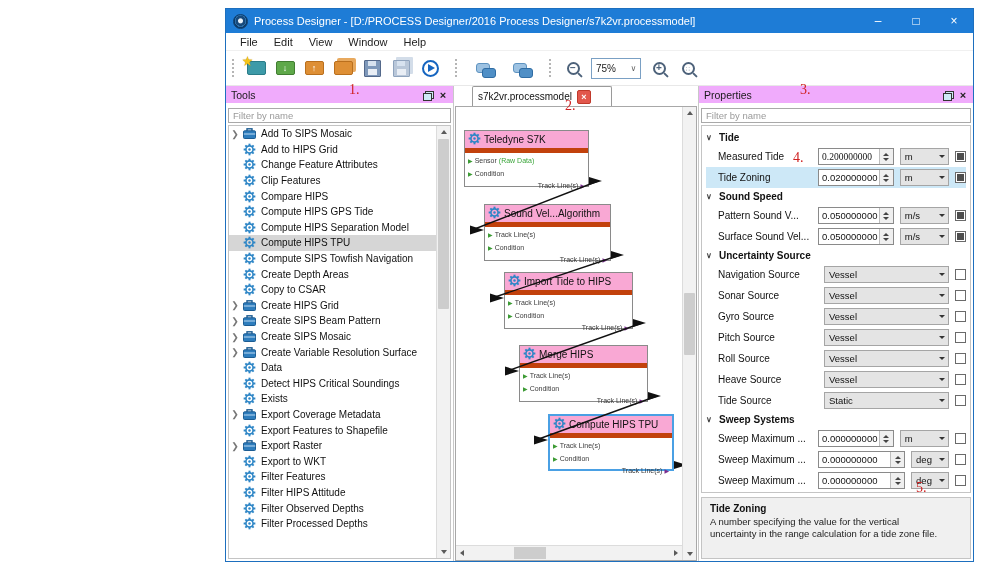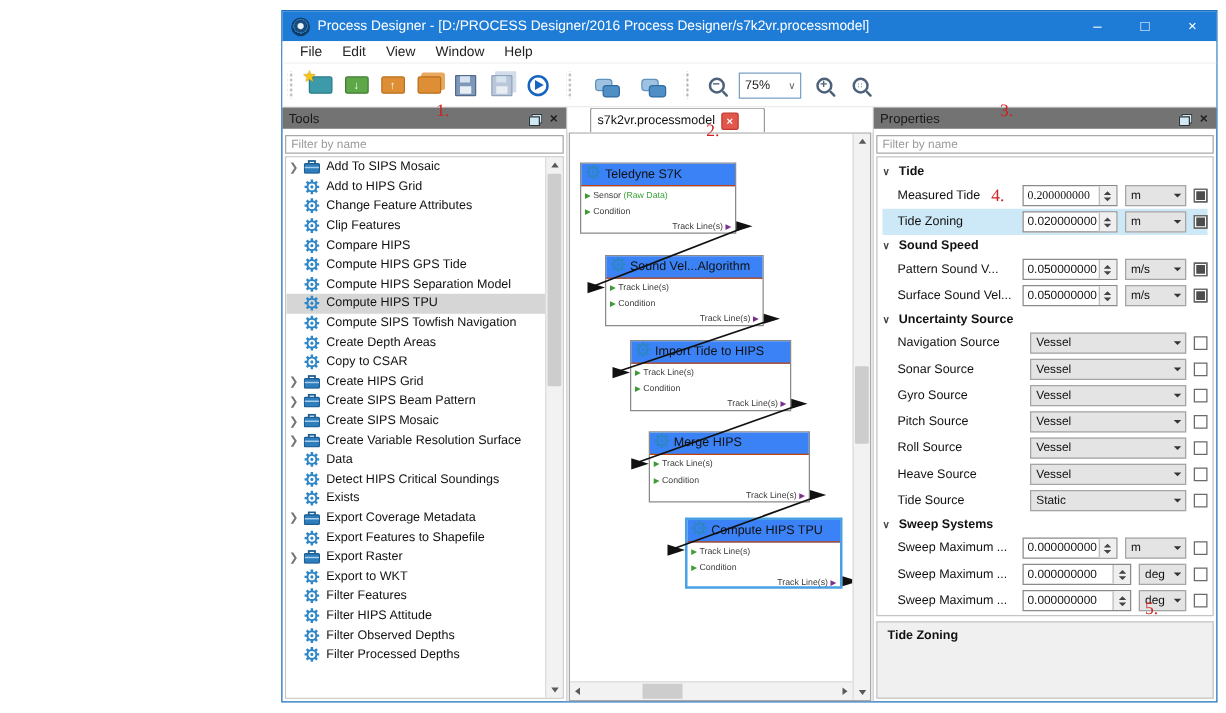--- a/index.html
+++ b/index.html
@@ -55,21 +55,21 @@
   .zoom-combo{width:48px;height:19px;border:1px solid #7aa0c4;background:#fff;display:flex;
        align-items:center;font-size:10px;color:#222;}
   .zoom-combo .zval{flex:1;padding-left:4px;}
   .zoom-combo .zarrow{width:13px;color:#666;font-size:8px;text-align:center;}
   
   .main{flex:1;display:flex;min-height:0;}
   .panel{display:flex;flex-direction:column;min-width:0;box-sizing:border-box;}
   .tools{width:228px;flex:none;border-right:1px solid #c8c8c8;}
   .canvas-panel{width:244px;flex:none;display:flex;flex-direction:column;border-right:1px solid #c8c8c8;}
   .props{flex:1;}
-  .panel-header{height:17px;background:#737373;display:flex;align-items:center;padding:0 3px 0 5px;flex:none;}
+  .panel-header{height:17px;background:#f0abfc;display:flex;align-items:center;padding:0 3px 0 5px;flex:none;}
   .panel-title{font-size:10.5px;color:#1a1a1a;flex:1;}
   .hdr-ic{width:14px;height:13px;display:flex;align-items:center;justify-content:center;}
   .float-ic{width:7px;height:6px;border:1px solid #333;background:#cfeaf6;position:relative;}
   .float-ic::before{content:"";position:absolute;left:-3px;bottom:-3px;width:7px;height:6px;
         border:1px solid #333;background:#cfeaf6;}
   .close-x{font-size:11px;color:#222;font-weight:bold;line-height:10px;}
   .filter-row{padding:2px 2px;flex:none;}
   .filter-input{width:100%;height:15px;border:1px solid #a9a9a9;font-size:9.5px;padding:0 4px;
         box-sizing:border-box;color:#333;font-family:"Liberation Sans",sans-serif;}
   .filter-input::placeholder{color:#9a9a9a;}
@@ -96,21 +96,21 @@
        color:#fff;font-size:9px;font-weight:bold;display:flex;align-items:center;justify-content:center;line-height:10px;}
   .canvas-wrap{flex:1;display:flex;min-height:0;border:1px solid #a8a8a8;margin:0 1px;box-sizing:border-box;}
   .canvas-col{flex:1;display:flex;flex-direction:column;min-width:0;}
   .canvas-view{flex:1;position:relative;background:#fff;overflow:hidden;}
   .hscroll{height:14px;background:#f2f2f2;border-top:1px solid #dcdcdc;position:relative;flex:none;}
   .hscroll .thumb{position:absolute;top:1px;bottom:1px;background:#cdcdcd;}
   .harr{position:absolute;top:0;bottom:0;width:12px;display:flex;align-items:center;justify-content:center;}
   
   .node{position:absolute;background:#fff;border:1px solid #8a8a8a;box-sizing:border-box;height:57px;}
   .node.selected{border:2px solid #4aa0e4;}
-  .node-header{height:17px;border-bottom:1px solid #c2410c;background:#3b82f6;display:flex;
+  .node-header{height:17px;border-bottom:5px solid #c2410c;background:#f9a8d4;display:flex;
        align-items:center;padding-left:3px;gap:3px;}
   .node-title{font-size:10px;color:#111;white-space:nowrap;}
   .node-body{position:relative;height:38px;}
   .port{position:absolute;display:flex;align-items:center;gap:2px;font-size:7px;color:#3b3b3b;white-space:nowrap;}
   .port .ptri{font-size:6px;line-height:6px;}
   .ptri.green{color:#3d9b35;}
   .ptri.purple{color:#7a2e8e;}
   .port .extra{color:#3aa53a;}
   .pi1{left:3px;top:4px;}
   .pi2{left:3px;top:17px;}
@@ -1098,20 +1098,21 @@
                 <span class="unit-text">deg</span>
                 <span class="dd-arrow">
                   <span class="tri-dn"></span>
                 </span>
               </span>
               <span class="pcheck"></span>
             </div>
           </div>
         <div class="desc-box">
           <div class="desc-title">Tide Zoning</div>
+          <div class="desc-text">A number specifying the value for the vertical uncertainty in the range calculation for a tide zone file.</div>
         </div>
       </div>
     </div>
   </div>
 
   <span class="annot" style="left:349px;top:82px">1.</span>
   <span class="annot" style="left:565px;top:98px">2.</span>
   <span class="annot" style="left:800px;top:82px">3.</span>
   <span class="annot" style="left:793px;top:150px">4.</span>
   <span class="annot" style="left:916px;top:480px">5.</span>

